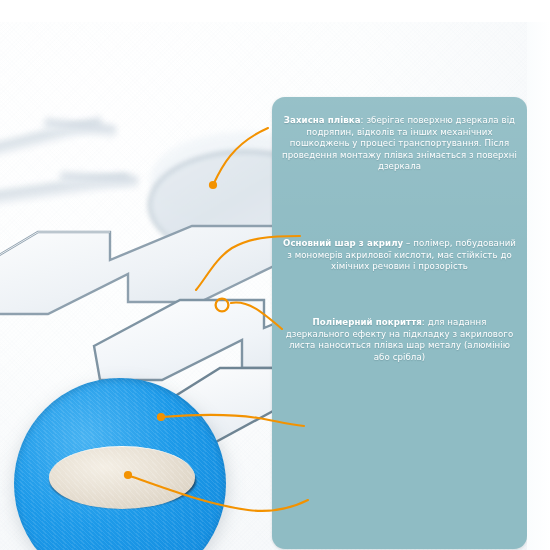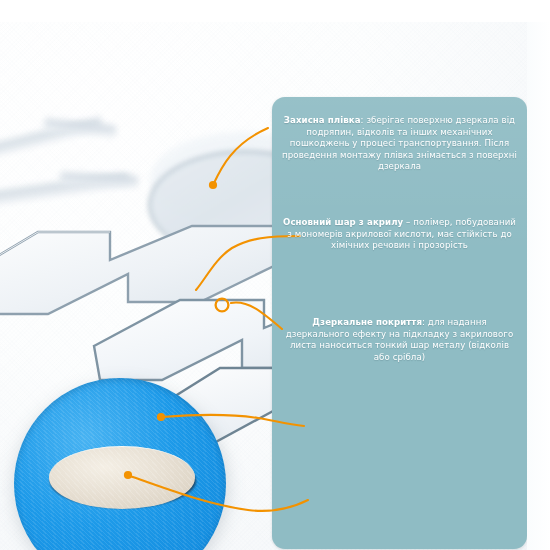--- a/index.html
+++ b/index.html
@@ -68,21 +68,21 @@
     border-radius:13px;
     background:linear-gradient(180deg, rgba(255,255,255,.07), rgba(255,255,255,0) 35%);}
 
   .blocks{position:absolute;left:272px;top:75px;width:255px;height:452px;}
   .tblock{position:absolute;left:0;width:255px;box-sizing:border-box;
     padding:0 10px;text-align:center;color:#ffffff;
     font-size:8.6px;line-height:11.6px;letter-spacing:.01em;
     text-shadow:0 1px 1px rgba(60,95,105,.28);}
   .tblock b{font-weight:bold;color:#ffffff;}
   .b1{top:18px;}
-  .b2{top:120px;}
+  .b2{top:141px;}
   .b3{top:220px;}
   .b4{top:318px;}
   .b5{top:382px;}
 
   
   .right-gutter{position:absolute;left:527px;top:0;width:23px;height:550px;
     background:linear-gradient(90deg,#fafcfd,#ffffff);}
 </style>
 </head>
 <body>
@@ -176,22 +176,22 @@
       <b>Захисна плівка</b><span>:</span>
       <span>зберігає поверхню дзеркала від подряпин, відколів та інших механічних пошкоджень у процесі транспортування. Після проведення монтажу плівка знімається з поверхні дзеркала</span>
     </div>
 
     <div class="tblock b2">
       <b>Основний шар з акрилу</b><span> –</span>
       <span>полімер, побудований з мономерів акрилової кислоти, має стійкість до хімічних речовин і прозорість</span>
     </div>
 
     <div class="tblock b3">
-      <b>Дзеркальне покриття</b><span>:</span>
-      <span>для надання дзеркального ефекту на підкладку з акрилового листа наноситься тонкий шар металу (відколів або срібла)</span>
+      <b>Полімерний покриття</b><span>:</span>
+      <span>для надання дзеркального ефекту на підкладку з акрилового листа наноситься плівка шар металу (алюмінію або срібла)</span>
     </div>
 
 
 
   </div>
 
   <div class="right-gutter"></div>
 </div>
 
 </body></html>

